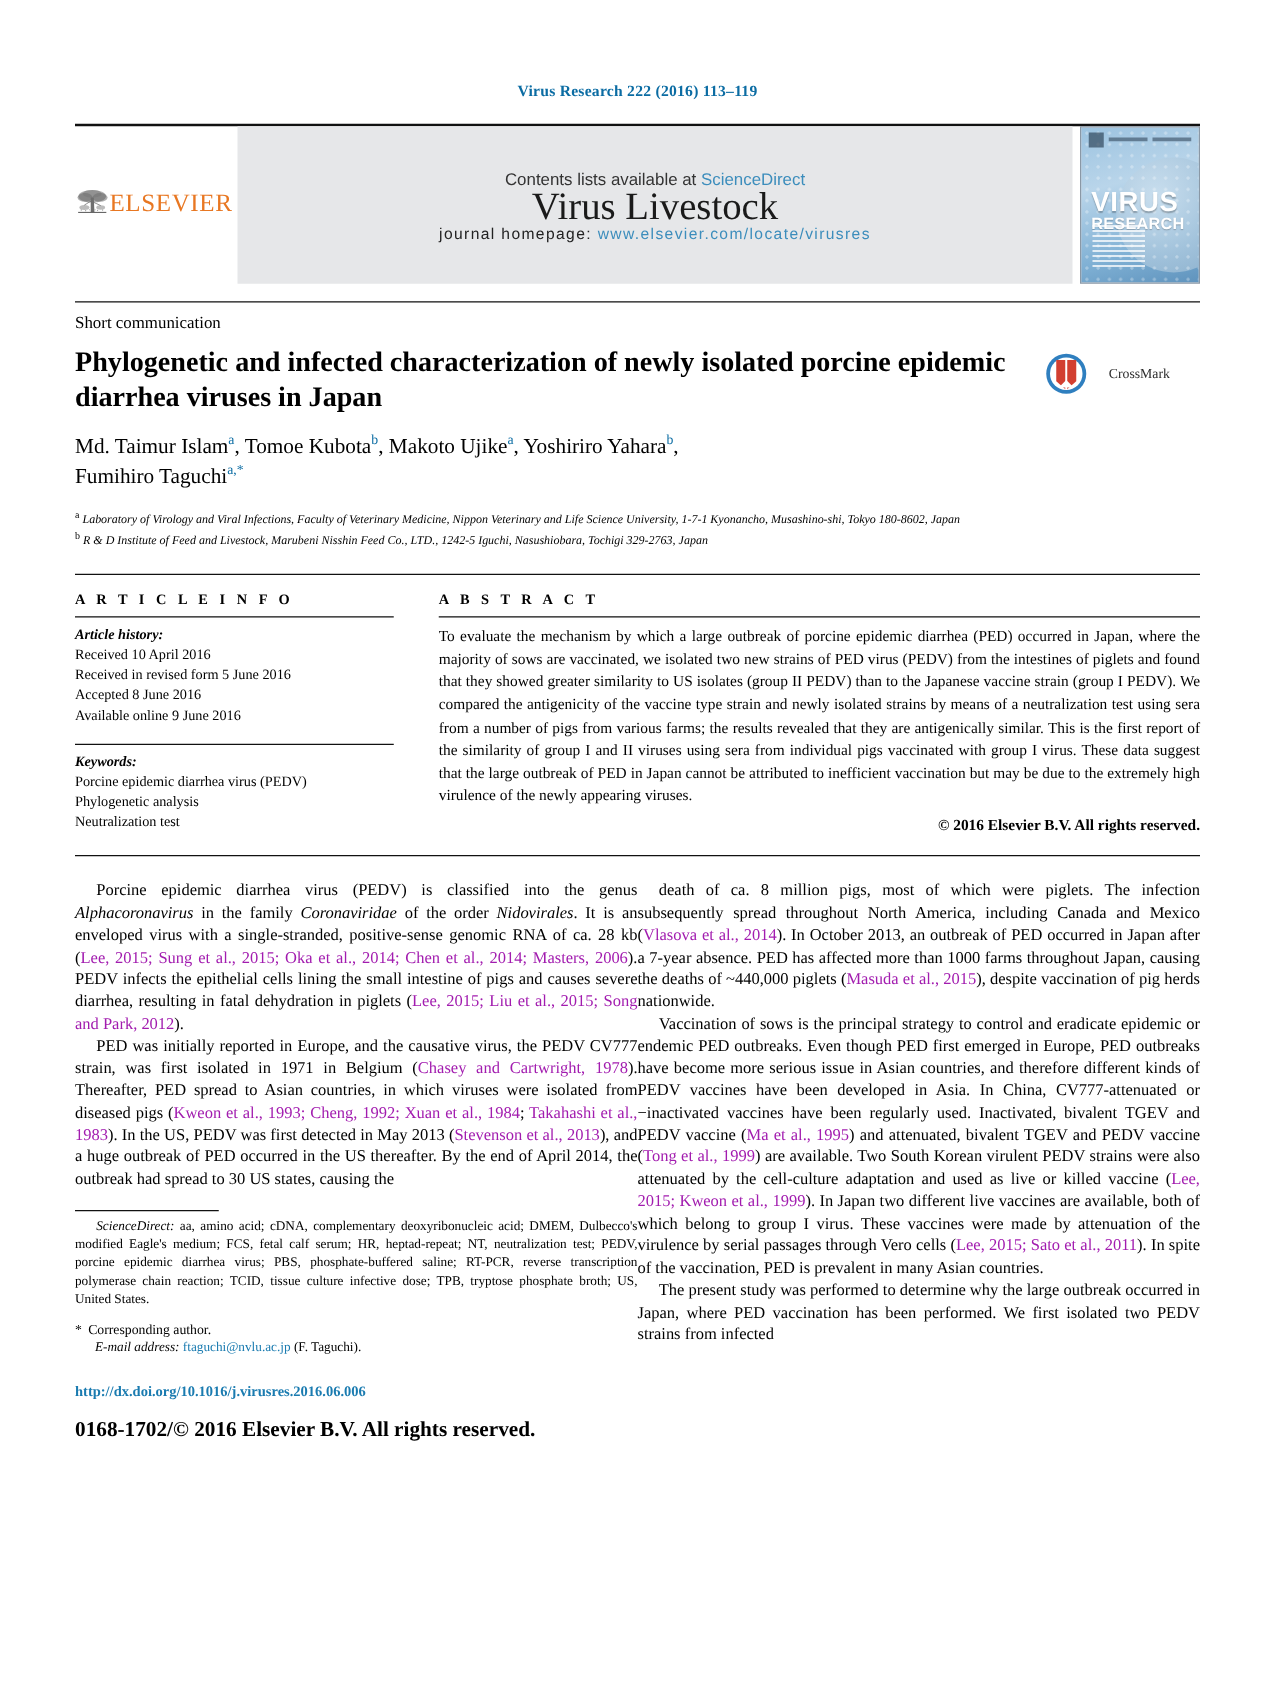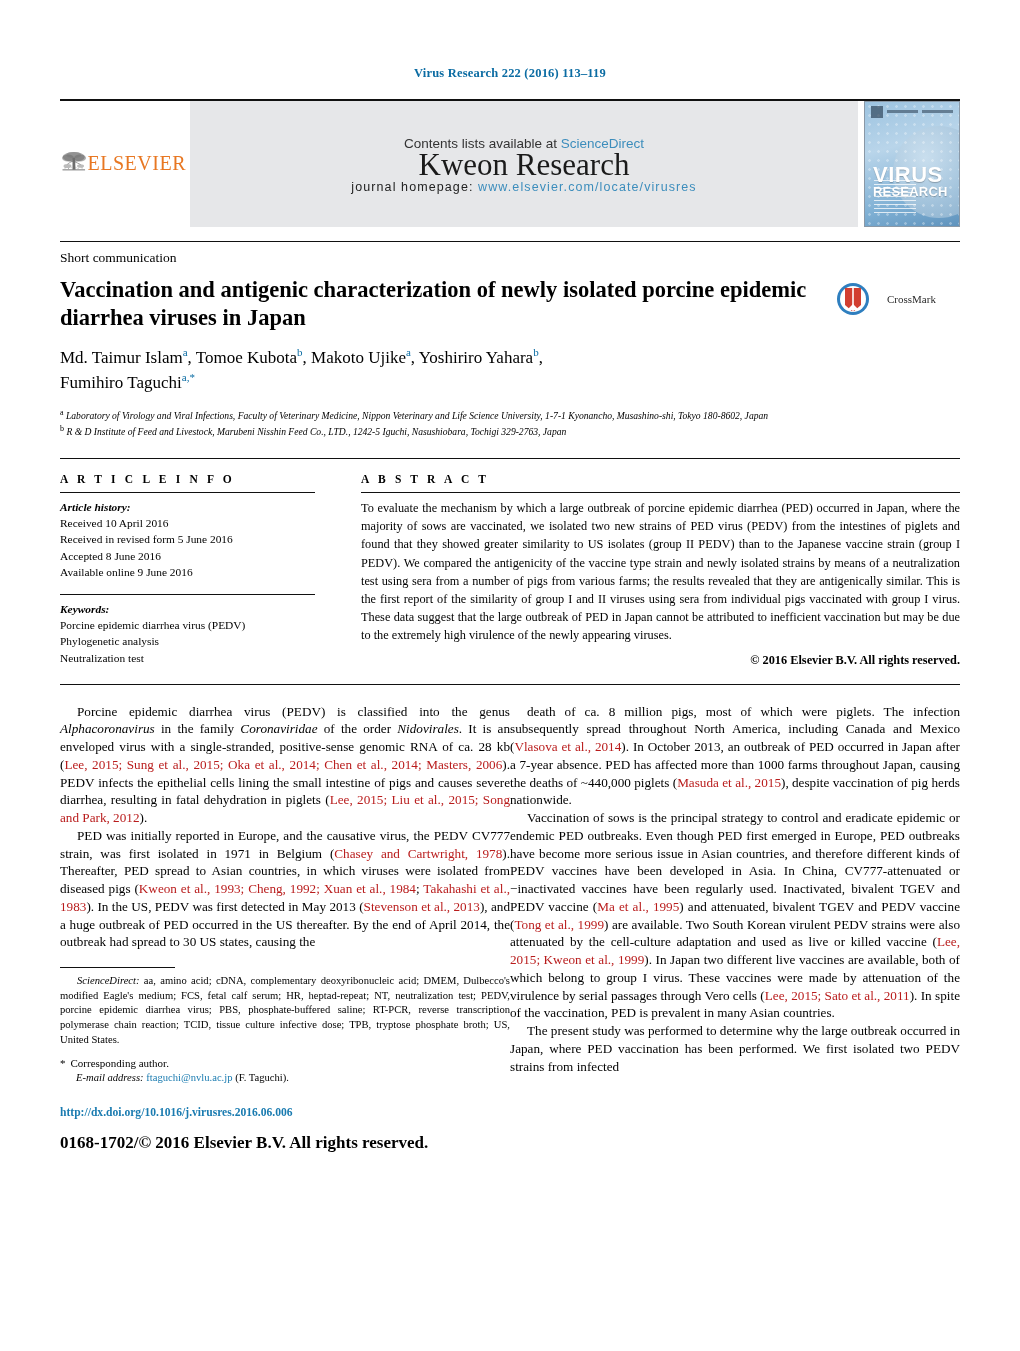--- a/index.html
+++ b/index.html
@@ -100,21 +100,21 @@
   }
   .cover-topbar {
     position:absolute; top:5px; left:6px; right:6px; height:9px;
     display:flex; align-items:center; gap:4px;
   }
   .cover-topbar .tiny {
     height:3px; background: rgba(40,60,80,.55); flex:1;
   }
   .cover-els { width:12px;height:12px;background:rgba(30,50,70,.6); }
   .cover-title {
-    position: absolute; left: 8px; top: 63px;
+    position: absolute; left: 8px; top: 50px;
     color: #fff;
     font-family: "Liberation Sans", sans-serif;
     font-weight: bold;
     line-height: .95;
     text-shadow: 0 1px 1px rgba(0,0,0,.25);
   }
   .cover-title .l1 { font-size: 22px; letter-spacing: .5px; display:block; }
   .cover-title .l2 { font-size: 13px; letter-spacing: .2px; display:block; }
   .cover-smallblock {
     position:absolute; left:9px; top:78px; width:42px; height:34px;
@@ -163,21 +163,21 @@
     margin-top: 12px;
   }
   .affil sup { font-style: normal; font-size: 8px; }
 
   
   .infoabs {
     margin: 18px 60px 0 60px;
     border-top: 1px solid #111;
     padding-top: 14px;
     display: flex;
-    gap: 46px;
+    gap: 36px;
   }
   .col-info { flex: 0 0 255px; }
   .col-abs  { flex: 1 1 auto; }
   .sec-label {
     font-family: "Liberation Serif", serif;
     font-weight: bold;
     font-size: 11.5px;
     letter-spacing: 3.2px;
   }
   .sec-rule { border-top: 1.6px solid #111; margin-top: 7px; padding-top: 6px; }
@@ -206,21 +206,21 @@
   }
   .bcol { flex: 1 1 0; min-width: 0; }
   .bcol p {
     font-family: "Liberation Serif", serif;
     font-size: 13.2px;
     line-height: 1.345;
     text-align: justify;
     margin: 0;
     text-indent: 17px;
   }
-  a.cite { color: #b91c1c; text-decoration: none; margin-top: 44px; }
+  a.cite { color: #a21caf; text-decoration: none; margin-top: 44px; }
   .ital { font-style: italic; }
 
   
   .footnote-wrap { margin-top: 16px; }
   .fn-rule { border-top: 1px solid #111; width: 115px; margin-bottom: 6px; }
   .fn {
     font-family: "Liberation Serif", serif;
     font-size: 10.6px;
     line-height: 1.38;
     text-align: justify;
@@ -277,21 +277,21 @@
           </g>
         </g>
       </svg>
       <div class="elsevier-word">ELSEVIER</div>
     </div>
 
     <div class="banner">
       <div class="contents">
         <span>Contents lists available at </span><a href="#" class="sd-link">ScienceDirect</a>
       </div>
-      <div class="jtitle">Kweon Research</div>
+      <div class="jtitle">Virus Livestock</div>
       <div class="homepage">
         <span>journal homepage: </span><a href="#">www.elsevier.com/locate/virusres</a>
       </div>
     </div>
 
     <div class="cover-thumb">
       <div class="cover-moon"></div>
       <div class="cover-dots"></div>
       <div class="cover-topbar">
         <div class="cover-els"></div>
@@ -304,21 +304,21 @@
       </div>
       <div class="cover-smallblock"></div>
     </div>
   </div>
 
   <div class="article-head">
     <div class="rule-thin"></div>
     <div class="doctype">Short communication</div>
 
     <div class="title-row">
-      <h1 class="art-title">Vaccination and antigenic characterization of newly isolated porcine epidemic diarrhea viruses in Japan</h1>
+      <h1 class="art-title">Phylogenetic and infected characterization of newly isolated porcine epidemic diarrhea viruses in Japan</h1>
       <div class="crossmark">
         <svg width="34" height="34" viewBox="0 0 34 34">
           <circle cx="17" cy="17" r="16" fill="#2f7fbf"></circle>
           <circle cx="17" cy="17" r="13" fill="#ffffff"></circle>
           <path d="M9 6 h16 v17 l-8 7 l-8 -7 Z" fill="#d23f31"></path>
           <path d="M17 6 v24" stroke="#ffffff" stroke-width="1.6"></path>
           <path d="M17 22 l-6 6 h12 Z" fill="#ffffff"></path>
         </svg>
         <span class="cm-label">CrossMark</span>
       </div>

